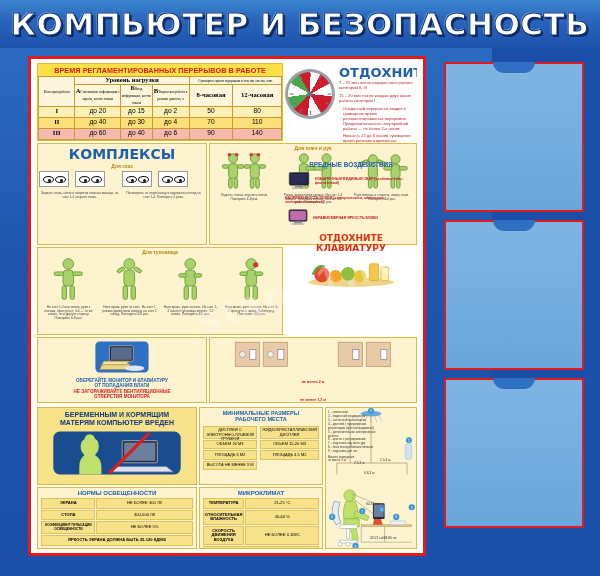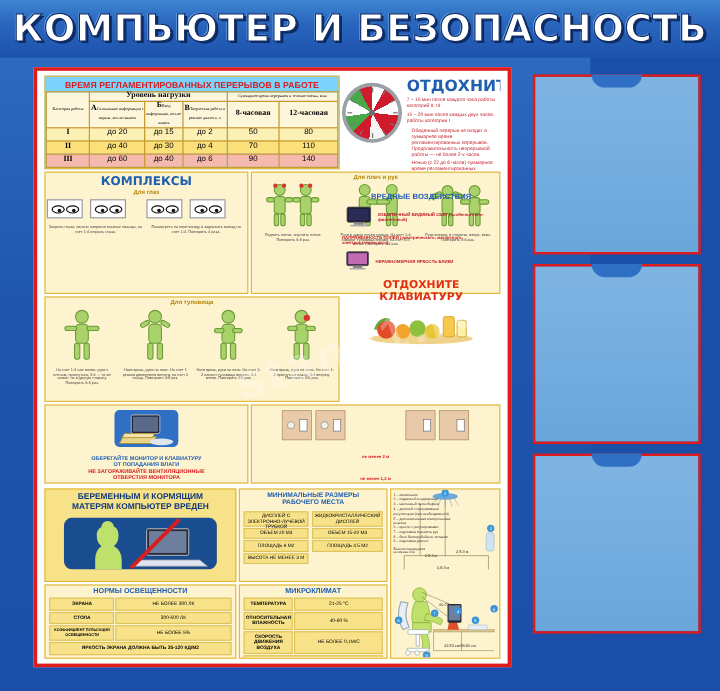--- a/index.html
+++ b/index.html
@@ -28,21 +28,21 @@
   #panel {
     position: absolute; left: 28px; top: 56px; width: 398px; height: 500px;
     background: #ffffff; border: 3px solid #e01b1b;
   }
   .inner { position: absolute; left: 4px; top: 4px; width: 384px; height: 486px; }
 
   
   .blk { position: absolute; overflow: hidden; }
 
   
-  #t1 { left: 2px; top: 0; width: 246px; height: 78px; background: #7dd3fc; border: 1px solid #e2b93a; }
+  #t1 { left: 2px; top: 0; width: 246px; height: 78px; background: #fde047; border: 1px solid #e2b93a; }
   #t1 .ttl { font-size: 7.2px; font-weight: bold; color: #d81e1e; text-align: center; padding: 2px 0 1px; letter-spacing: .1px;}
   table.grid { width: 100%; border-collapse: collapse; font-size: 6px; }
   table.grid td, table.grid th { border: 1px solid #c99a2e; text-align: center; padding: 0; line-height: 1.05; }
   .hd { background: #fdf6da; font-weight: bold; font-size: 6.6px; font-family: "Liberation Serif", serif; }
   .vtiny { font-size: 3.4px; font-weight: normal; line-height: 1; }
   .r1 td { background: #fdf0b4; height: 11px; font-size: 6.6px; }
   .r2 td { background: #fbe07a; height: 11px; font-size: 6.6px; }
   .r3 td { background: #f6b9ad; height: 11px; font-size: 6.6px; }
   .rcat { font-weight: bold; font-family: "Liberation Serif", serif; }
 
@@ -67,21 +67,21 @@
   #clockface:after{content:"";position:absolute;left:50%;top:50%;width:5px;height:5px;background:#6b7075;border-radius:50%;transform:translate(-50%,-50%);}
   .tick{position:absolute;left:50%;top:1px;width:1px;height:4px;background:#777;transform-origin:50% 21px;}
   #ottl { position: absolute; left: 54px; top: 2px; font-size: 13px; font-weight: bold; color: #1f5fb0;
           font-family:"DejaVu Sans",sans-serif; }
   .otline { position: absolute; left: 54px; font-size: 4.1px; color: #333; line-height: 1.25; width: 78px; }
   .red-s { color: #c2202a; }
 
   
   #t3 { left: 2px; top: 80px; width: 170px; height: 102px; background:#fdf3cf; border:1px solid #e2b93a; }
   #t4 { left: 174px; top: 80px; width: 208px; height: 102px; background:#fdf3cf; border:1px solid #e2b93a; }
-  .sechdr { font-size: 10px; font-weight: bold; color: #1f5fb0; text-align: center; padding-top: 2px;
+  .sechdr { font-size: 14px; font-weight: bold; color: #1f5fb0; text-align: center; padding-top: 2px;
             font-family:"DejaVu Sans",sans-serif; }
   .subhdr { font-size: 5px; font-weight: bold; color: #b8860b; text-align: center; padding: 1px 0; }
   .eyebox { width: 30px; height: 16px; background: #fff; border: 1px solid #999; display:inline-block; margin:1px; position:relative;}
   .eye { position:absolute; width:11px; height:7px; border:1px solid #111; border-radius:50%; top:4px; background:#fff;}
   .eye.l{left:3px;} .eye.r{left:15px;}
   .eye:after{content:"";position:absolute;left:4px;top:2px;width:3px;height:3px;background:#111;border-radius:50%;}
   .cap { font-size: 3.2px; color: #444; line-height: 1.1; text-align: center; padding: 0 2px; }
   #t6 { left: 2px; top: 184px; width: 246px; height: 88px; background:#fdf3cf; border:1px solid #e2b93a;}
   #t7 { left: 250px; top: 98px; width: 132px; height: 174px; }
 

